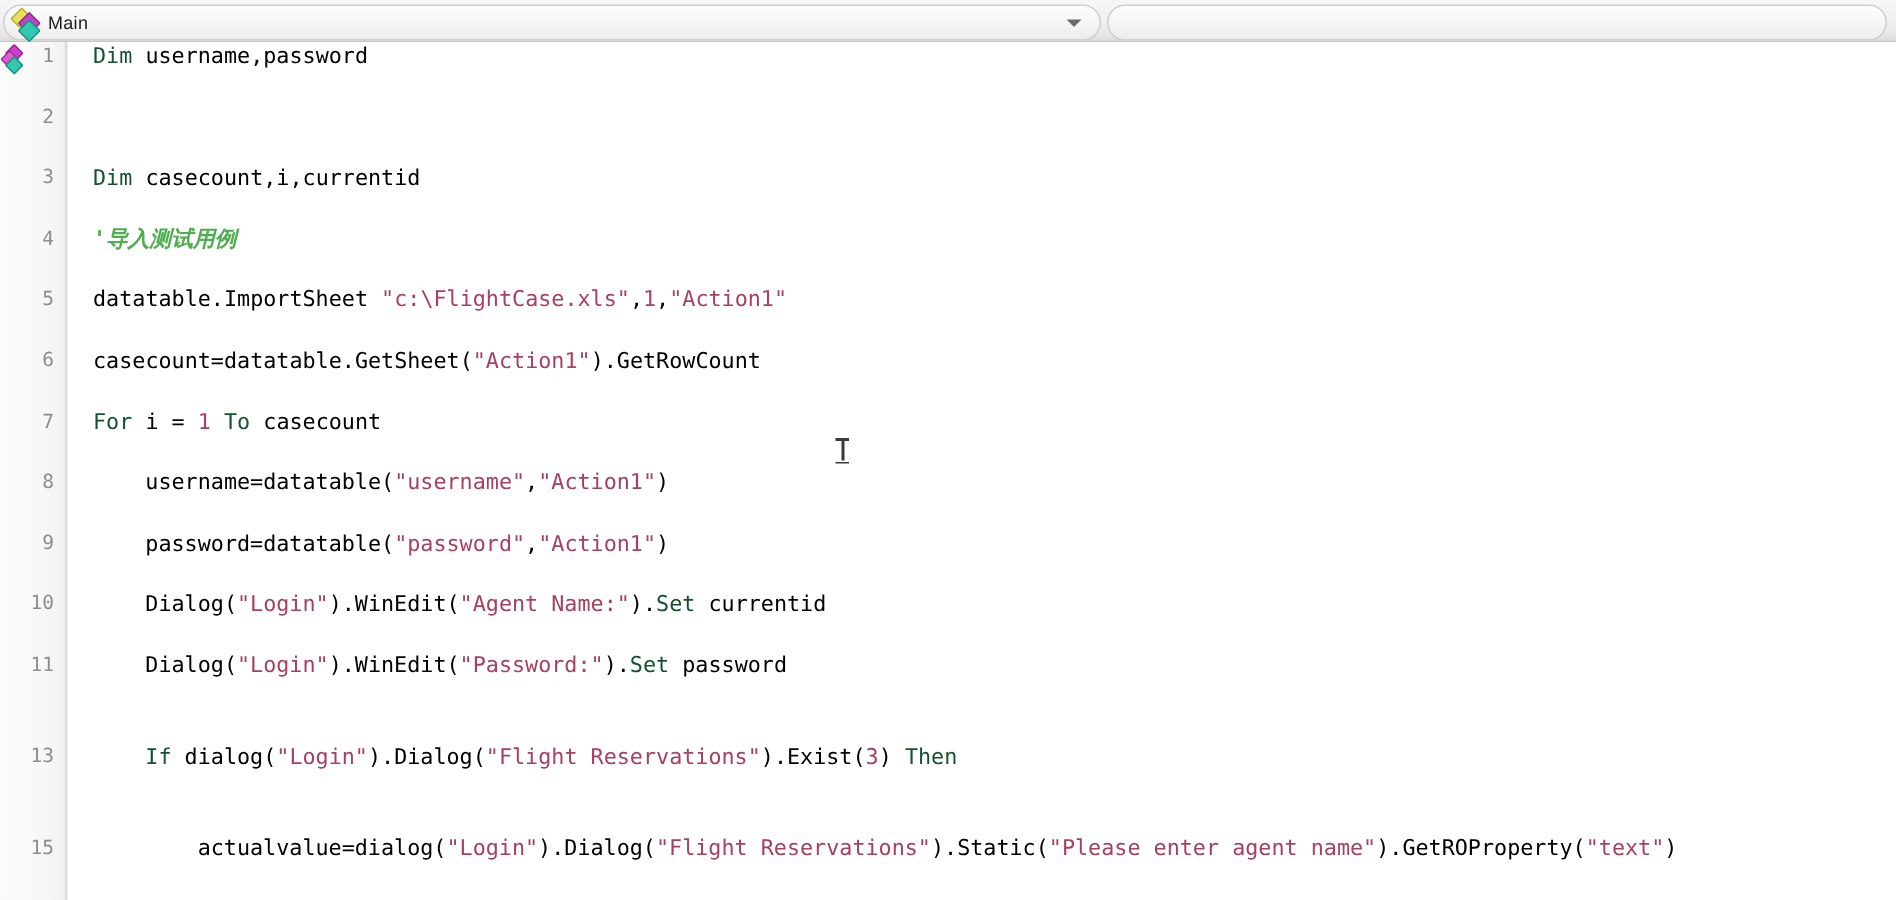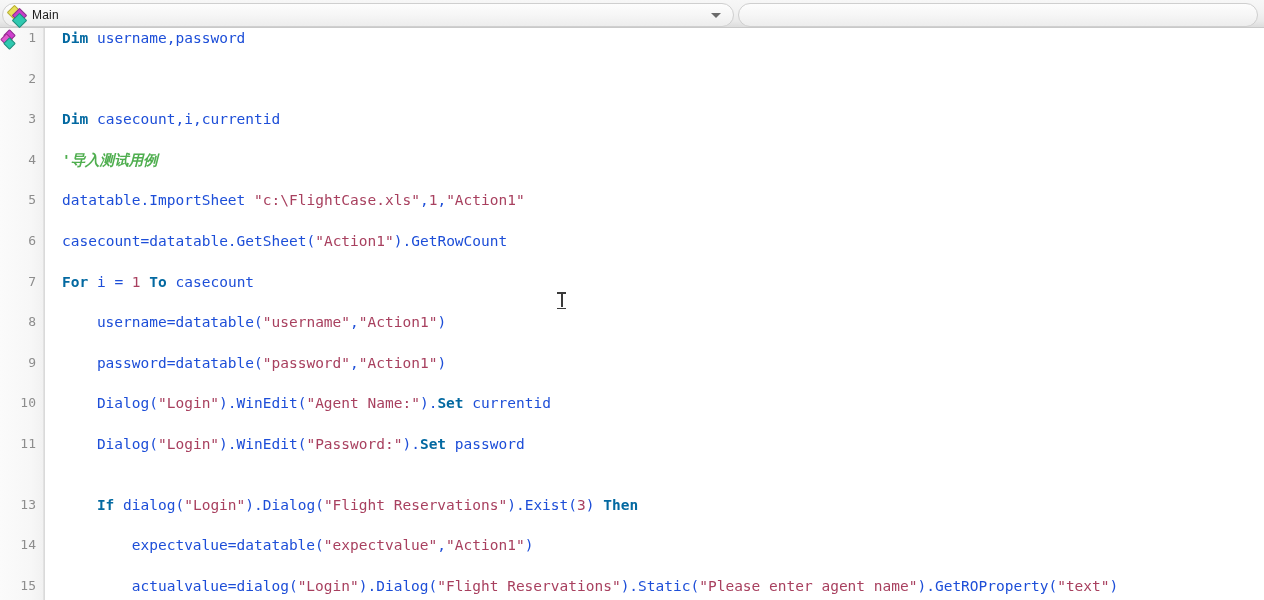--- a/index.html
+++ b/index.html
@@ -64,25 +64,25 @@
     font-family:"DejaVu Sans Mono","Liberation Mono",monospace;
     font-size:13px;color:#8d8d8d;
   }
   .code{
     position:absolute;left:62px;top:0;
     font-family:"DejaVu Sans Mono","Liberation Mono",monospace;
     font-size:14.5px;color:#202020;
   }
 
   
-  .kw{color:#0369a1;font-weight:bold;}
+  .kw{color:#14532d;font-weight:normal;}
   .str{color:#a8405f;}
   .num{color:#a8405f;}
   .cmt{color:#4fae4f;font-style:italic;font-weight:bold;}
-  .pl{color:#1d4ed8;}
+  .pl{color:#000000;}
   .mouse-ibeam{position:absolute;width:9px;height:17px;}
   .mouse-ibeam i{position:absolute;background:#3a3a3a;}
   .mouse-ibeam .stem{left:4px;top:2px;width:1.5px;height:13px;}
   .mouse-ibeam .tp{left:0;top:0;width:9px;height:1.5px;}
   .mouse-ibeam .bt{left:0;bottom:0;width:9px;height:1.5px;}
 </style>
 </head>
 <body>
 
 <div id="app">
@@ -120,21 +120,20 @@
         <div class="row" style="top: 40.6px;"><span class="lnum">3</span><span class="code" style="left: 62px; text-align: center;"><span class="kw">Dim</span><span class="pl"> casecount,i,currentid</span></span></div>
         <div class="row" style="top: 60.9px;"><span class="lnum">4</span><span class="code" style="left: 62px;"><span class="cmt">'导入测试用例</span></span></div>
         <div class="row" style="top: 81.2px;"><span class="lnum">5</span><span class="code" style="left: 62px;"><span class="pl">datatable.ImportSheet </span><span class="str">"c:\FlightCase.xls"</span><span class="pl">,</span><span class="num">1</span><span class="pl">,</span><span class="str">"Action1"</span></span></div>
         <div class="row" style="top: 101.5px;"><span class="lnum">6</span><span class="code" style="left: 62px;"><span class="pl">casecount=datatable.GetSheet(</span><span class="str">"Action1"</span><span class="pl">).GetRowCount</span></span></div>
         <div class="row" style="top: 121.8px;"><span class="lnum">7</span><span class="code" style="left: 62px;"><span class="kw">For</span><span class="pl"> i = </span><span class="num">1</span><span class="pl"> </span><span class="kw">To</span><span class="pl"> casecount</span></span></div>
         <div class="row" style="top: 142.1px;"><span class="lnum">8</span><span class="code" style="left: 96.88px;"><span class="pl">username=datatable(</span><span class="str">"username"</span><span class="pl">,</span><span class="str">"Action1"</span><span class="pl">)</span></span></div>
         <div class="row" style="top: 162.4px;"><span class="lnum">9</span><span class="code" style="left: 96.88px;"><span class="pl">password=datatable(</span><span class="str">"password"</span><span class="pl">,</span><span class="str">"Action1"</span><span class="pl">)</span></span></div>
         <div class="row" style="top: 182.7px; padding-left: 20px;"><span class="lnum">10</span><span class="code" style="left: 96.88px;"><span class="pl">Dialog(</span><span class="str">"Login"</span><span class="pl">).WinEdit(</span><span class="str">"Agent Name:"</span><span class="pl">).</span><span class="kw">Set</span><span class="pl"> currentid</span></span></div>
         <div class="row" style="top: 203px; padding-left: 20px;"><span class="lnum">11</span><span class="code" style="left: 96.88px;"><span class="pl">Dialog(</span><span class="str">"Login"</span><span class="pl">).WinEdit(</span><span class="str">"Password:"</span><span class="pl">).</span><span class="kw">Set</span><span class="pl"> password</span></span></div>
         <div class="row" style="top: 243.6px;"><span class="lnum">13</span><span class="code" style="left: 96.88px;"><span class="kw">If</span><span class="pl"> dialog(</span><span class="str">"Login"</span><span class="pl">).Dialog(</span><span class="str">"Flight Reservations"</span><span class="pl">).Exist(</span><span class="num">3</span><span class="pl">) </span><span class="kw">Then</span></span></div>
-        <div class="row" style="top: 263.9px;"><span class="lnum">14</span><span class="code" style="left: 131.76px;"><span class="pl">expectvalue=datatable(</span><span class="str">"expectvalue"</span><span class="pl">,</span><span class="str">"Action1"</span><span class="pl">)</span></span></div>
         <div class="row" style="top: 284.2px;"><span class="lnum">15</span><span class="code" style="left: 131.76px;"><span class="pl">actualvalue=dialog(</span><span class="str">"Login"</span><span class="pl">).Dialog(</span><span class="str">"Flight Reservations"</span><span class="pl">).Static(</span><span class="str">"Please enter agent name"</span><span class="pl">).GetROProperty(</span><span class="str">"text"</span><span class="pl">)</span></span></div>
       </div>
 
     <span class="mouse-ibeam" id="mouse" style="left: 557px; top: 264px;">
       <i class="stem"></i>
         <i class="tp"></i>
         <i class="bt"></i>
     </span>
   </div>
 

